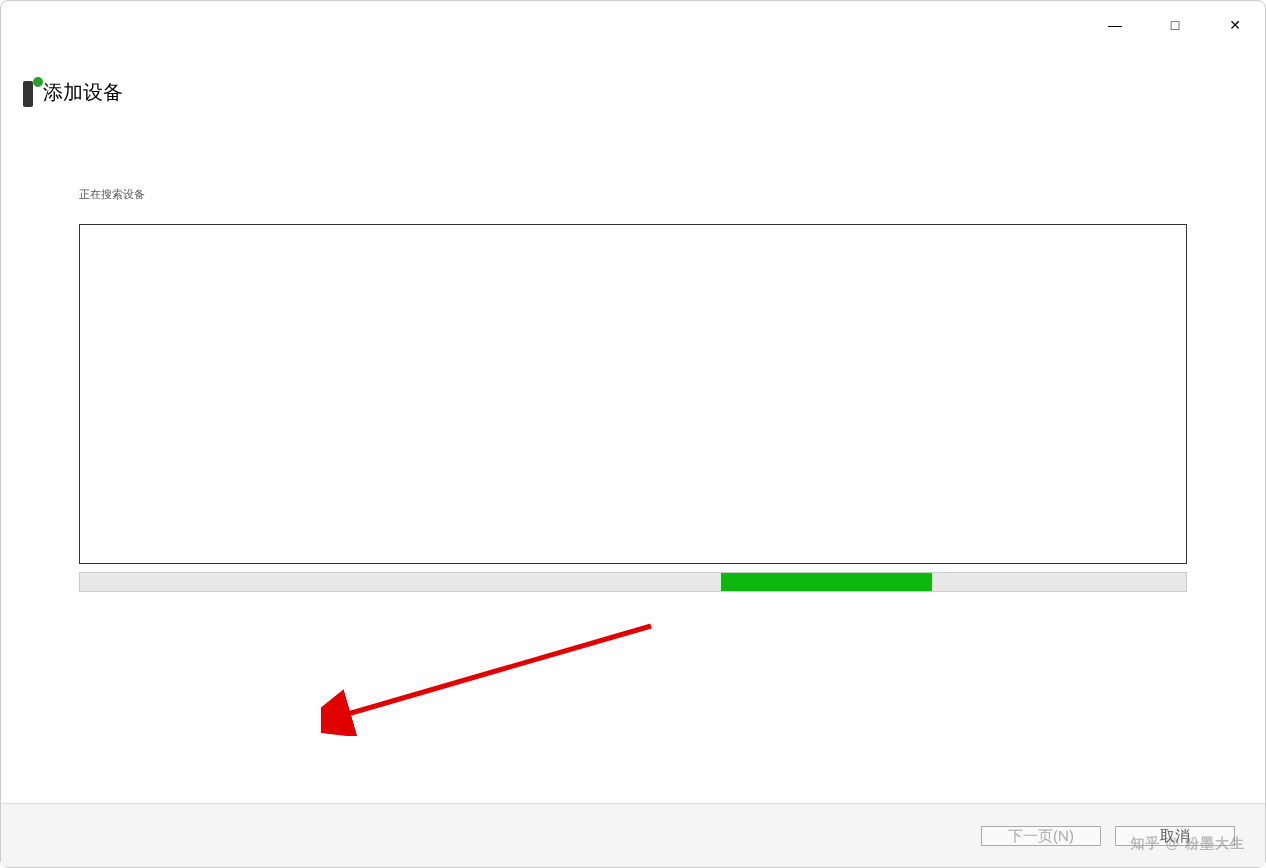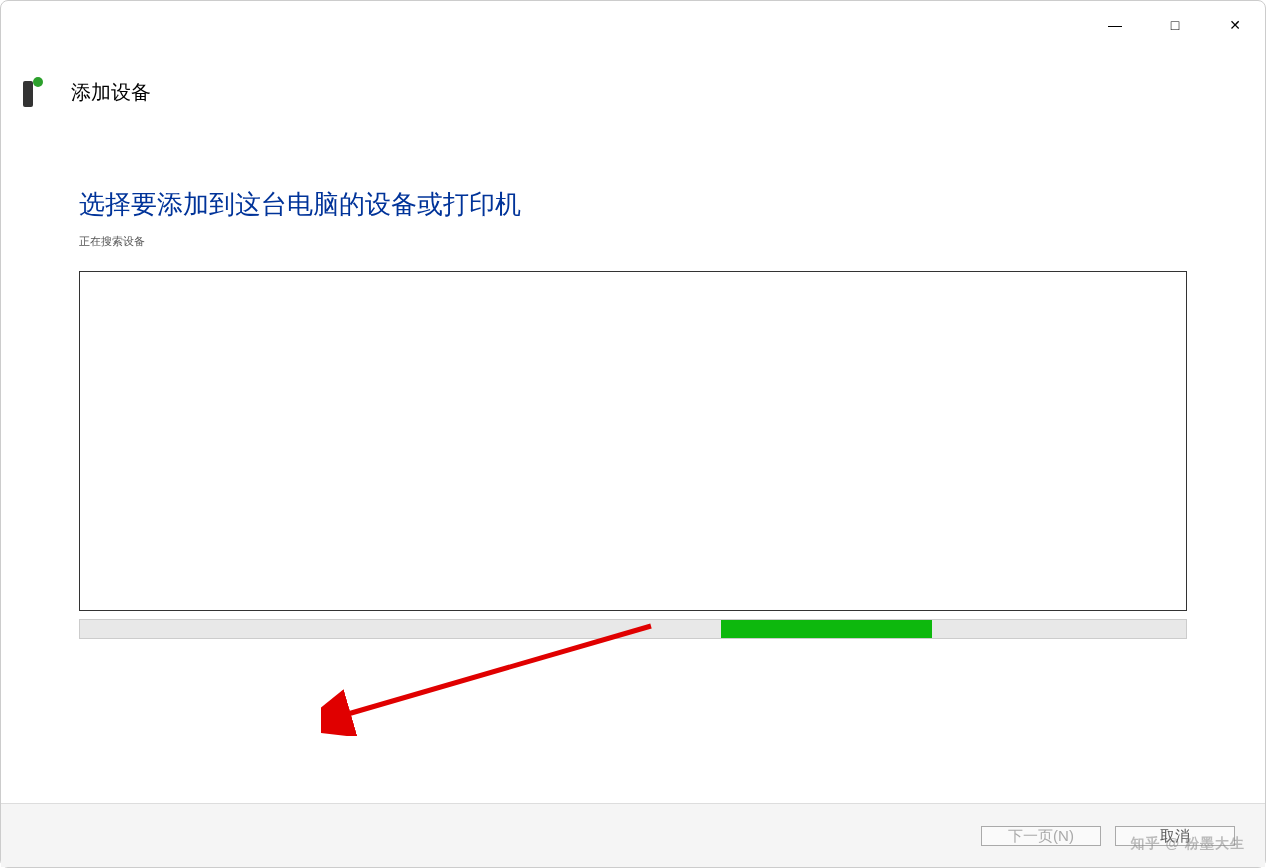--- a/index.html
+++ b/index.html
@@ -43,21 +43,21 @@
       align-items: center;
       justify-content: center;
       cursor: pointer;
       font-size: 14px;
       color: #000;
     }
     .header-row {
       display: flex;
       align-items: center;
       padding: 28px 20px 20px 20px;
-      gap: 28px;
+      gap: 0;
       text-align: center;
     }
     .device-icon {
       width: 22px;
       height: 30px;
       position: relative;
     }
     .device-icon::before {
       content: '';
       position: absolute;
@@ -180,21 +180,20 @@
       <div class="window-control close">✕</div>
     </div>
   </div>
 
   <div class="header-row">
     <div class="device-icon"></div>
     <div class="dialog-title">添加设备</div>
   </div>
 
   <div class="content-area">
-    <h1 class="main-heading">选择要添加到这台电脑的设备或打印机</h1>
     <div class="status-text">正在搜索设备</div>
     <div class="device-list"></div>
     <div class="progress-bar">
       <div class="progress-segment" id="progseg" style="left: 58%; width: 19%;"></div>
     </div>
   </div>
 
   <div class="footer">
     <button class="footer-button" disabled="">下一页(N)</button>
     <button class="footer-button">取消</button>

